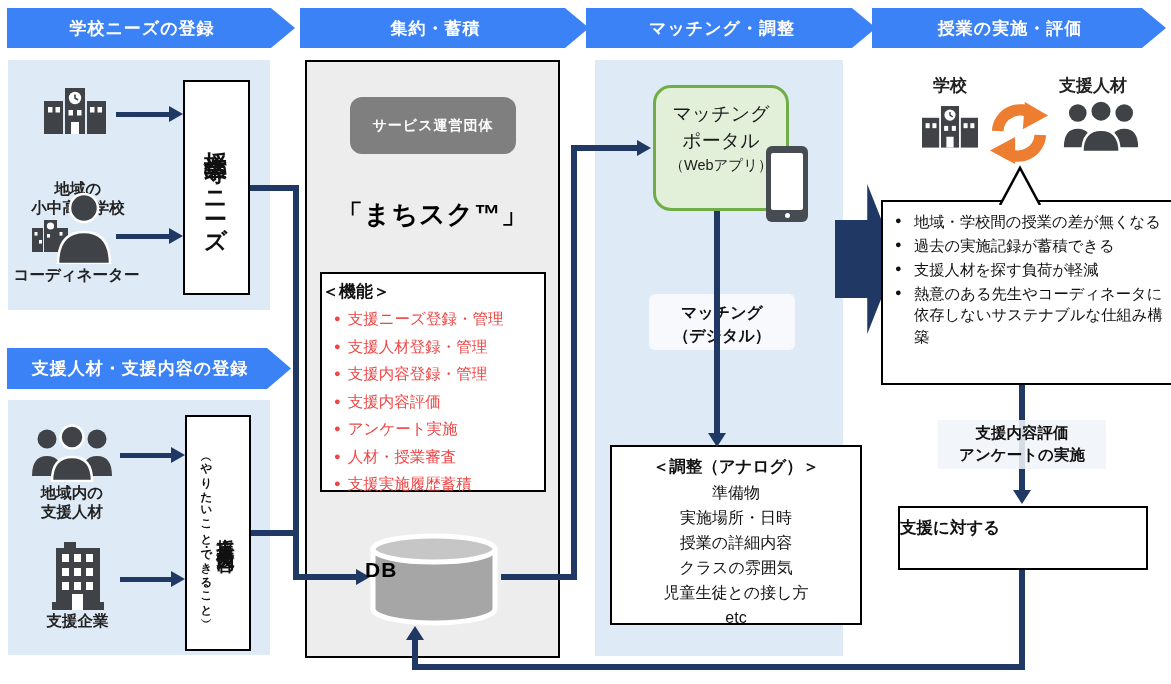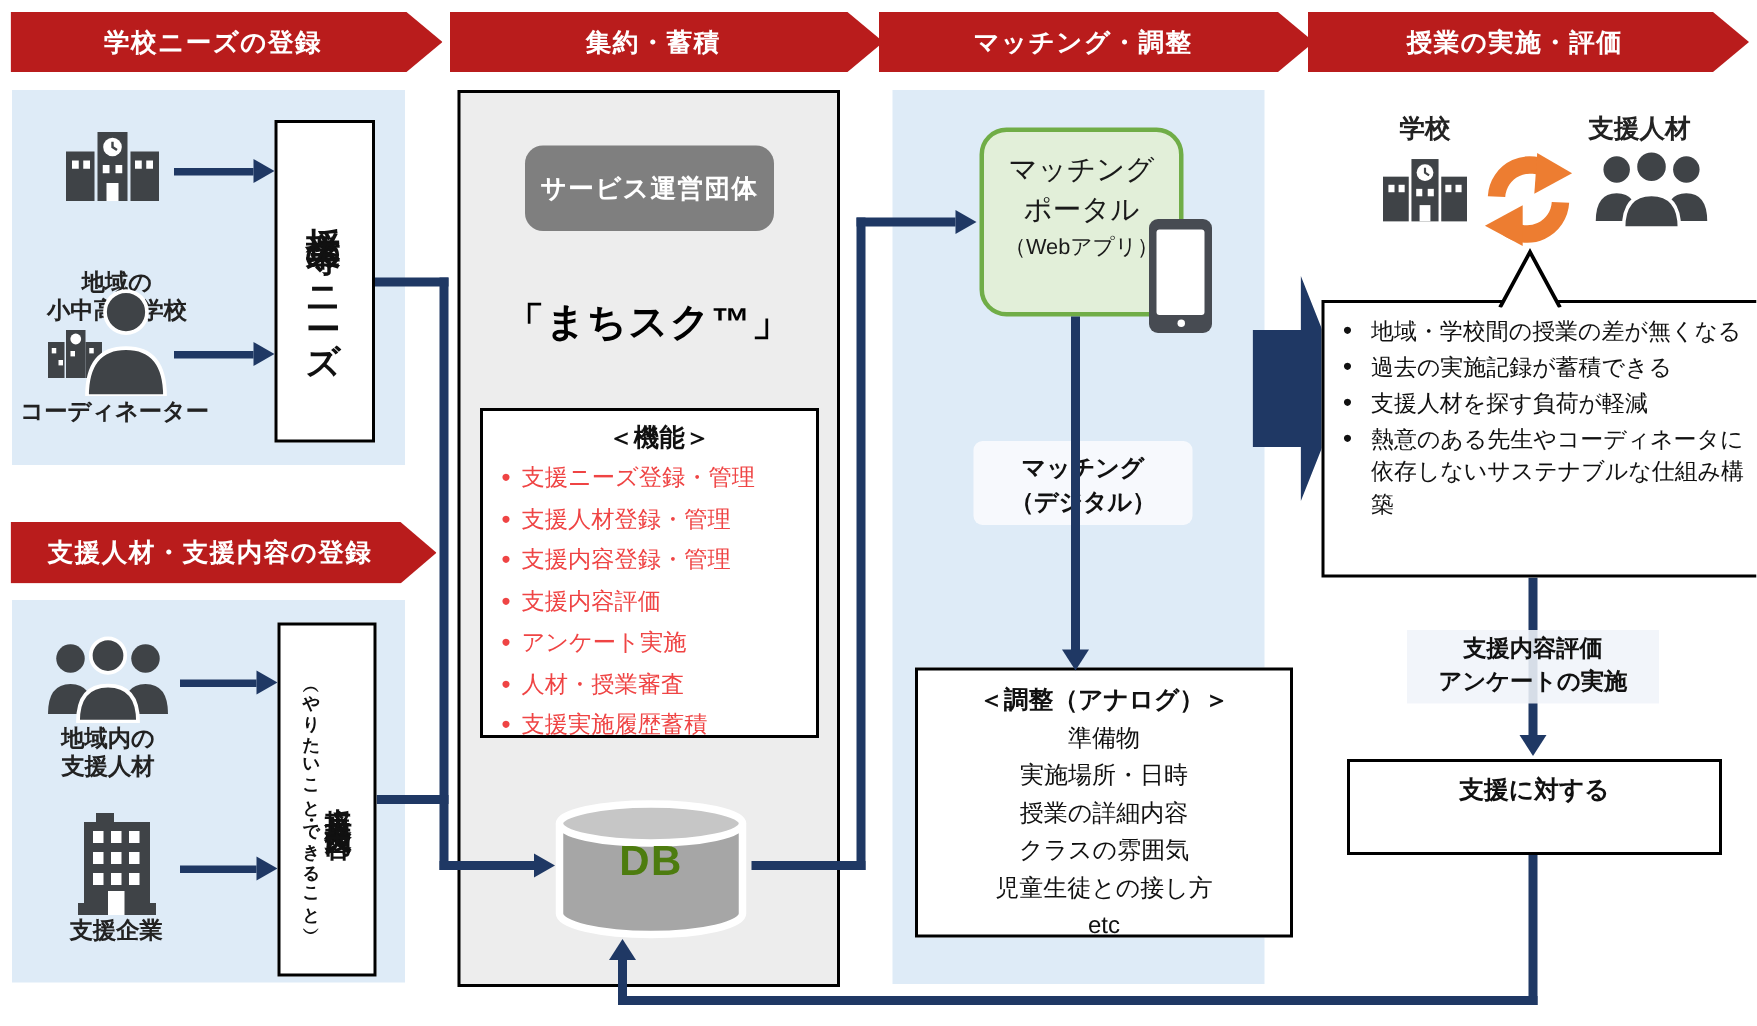--- a/index.html
+++ b/index.html
@@ -3,43 +3,43 @@
 <meta charset="utf-8">
 <style>
   html,body{margin:0;padding:0;background:#fff;}
   .canvas{
     position:relative;width:1171px;height:684px;background:#fff;overflow:hidden;
     font-family:"Liberation Sans", sans-serif;color:#111;
   }
   .abs{position:absolute;}
   
   .banner{
-    position:absolute;height:40px;background:#b91c1c;color:#fff;font-weight:bold;
+    position:absolute;height:40px;background:#3b82f6;color:#fff;font-weight:bold;
     font-size:17px;display:flex;align-items:center;justify-content:center;
     clip-path:polygon(0 0, calc(100% - 24px) 0, 100% 50%, calc(100% - 24px) 100%, 0 100%);
     padding-right:18px;box-sizing:border-box;letter-spacing:1px;
   }
   .panel{position:absolute;background:#DEEBF7;}
   .graybox{position:absolute;background:#EDEDED;border:2px solid #000;box-sizing:border-box;}
   .whitebox{position:absolute;background:#fff;border:2.5px solid #000;box-sizing:border-box;}
   .vtext{
     writing-mode:vertical-rl;text-orientation:mixed;font-weight:bold;
     display:flex;align-items:center;justify-content:center;
   }
   .line{position:absolute;background:#1F3864;}
   .ah-r{position:absolute;width:0;height:0;border-top:8.5px solid transparent;border-bottom:8.5px solid transparent;border-left:14px solid #1F3864;}
   .ah-d{position:absolute;width:0;height:0;border-left:9px solid transparent;border-right:9px solid transparent;border-top:14px solid #1F3864;}
   .ah-u{position:absolute;width:0;height:0;border-left:9px solid transparent;border-right:9px solid transparent;border-bottom:14px solid #1F3864;}
   .icon-label{position:absolute;font-weight:bold;font-size:15.5px;color:#222;text-align:center;line-height:1.2;}
   .badge{
-    position:absolute;background:#7F7F7F;color:#fff;font-weight:bold;font-size:17px;
+    position:absolute;background:#7F7F7F;color:#fff;font-weight:bold;font-size:14px;
     border-radius:12px;display:flex;align-items:center;justify-content:center;letter-spacing:1px;
   }
   .product-title{position:absolute;font-weight:bold;font-size:26px;text-align:center;color:#000;letter-spacing:1px;}
-  .fn-title{font-weight:bold;font-size:17px;text-align:center;margin:6px 0 2px 13px;}
+  .fn-title{font-weight:bold;font-size:17px;margin:6px 0 2px 0;}
   .fn-list{list-style:none;margin:0;padding:0 6px 0 12px;font-size:15.5px;line-height:27.5px;color:#ef4444;}
   .fn-list li{white-space:nowrap;}
   .fn-list li::before{content:"●";font-size:11px;vertical-align:2px;margin-right:7px;}
   .greenbox{
     position:absolute;background:#E2EFD9;border:3px solid #70AD47;border-radius:18px;
     box-sizing:border-box;text-align:center;color:#1a1a1a;
   }
   .phone{position:absolute;background:#474B52;border-radius:6px;}
   .phone .screen{position:absolute;left:5px;right:5px;top:7px;bottom:12px;background:#fff;border-radius:2px;}
   .phone .dot{position:absolute;left:50%;bottom:4px;width:5px;height:5px;margin-left:-2.5px;border-radius:50%;background:#fff;}
@@ -53,21 +53,21 @@
     position:absolute;background:#1F3864;
     clip-path:polygon(0 24%, 52% 24%, 52% 0%, 100% 50%, 52% 100%, 52% 76%, 0 76%);
   }
   .benefits{list-style:none;margin:0;padding:9px 10px 0 12px;font-size:15.3px;line-height:1.38;color:#111;}
   .benefits li{position:relative;padding-left:19px;margin-bottom:3px;}
   .benefits li::before{content:"●";position:absolute;left:0;top:2px;font-size:11px;}
   .eval-label{
     position:absolute;text-align:center;font-weight:bold;font-size:15.5px;line-height:1.45;
     background:rgba(240,244,249,0.88);z-index:4;padding:2px 0;
   }
-  .fb-box-text{font-weight:bold;font-size:16.5px;text-align:center;line-height:1.5;padding-top:7px;}
+  .fb-box-text{font-weight:bold;font-size:16.5px;text-align:left;line-height:1.5;padding-top:7px;}
   svg{display:block;}
 </style>
 </head>
 <body>
 
 <div class="canvas">
 
   <div class="banner" style="left:7px;top:8px;width:288px;">
       <span>学校ニーズの登録</span>
     </div>
@@ -226,21 +226,21 @@
       <li>アンケート実施</li>
       <li>人材・授業審査</li>
       <li>支援実施履歴蓄積</li>
     </ul>
   </div>
 
   <svg class="abs" style="left:365px;top:532px;" width="138" height="96" viewBox="0 0 138 96">
     <path d="M8 17 v60 a61 14 0 0 0 122 0 v-60" fill="#A6A6A6" stroke="#fff" stroke-width="5"></path>
     <ellipse cx="69" cy="17" rx="61" ry="13" fill="#C6C6C6" stroke="#fff" stroke-width="5"></ellipse>
   </svg>
-  <div class="abs" style="left:365px;top:558px;width:138px;text-align:center;color:#4d7c0f;font-weight:bold;font-size:28px;letter-spacing:1px;">DB</div>
+  <div class="abs" style="left:365px;top:558px;width:138px;color:#000000;font-weight:bold;font-size:21px;letter-spacing:1px;">DB</div>
 
   <div class="greenbox" style="left:653px;top:85px;width:136px;height:126px;padding-top:13px;">
     <div style="font-size:19px;line-height:1.4;">マッチング</div>
     <div style="font-size:19px;line-height:1.4;">ポータル</div>
     <div style="font-size:14.5px;line-height:1.6;">（Webアプリ）</div>
   </div>
   <div class="phone" style="left:766px;top:146px;width:42px;height:76px;z-index:6;">
     <div class="screen"></div>
     <div class="dot"></div>
   </div>

